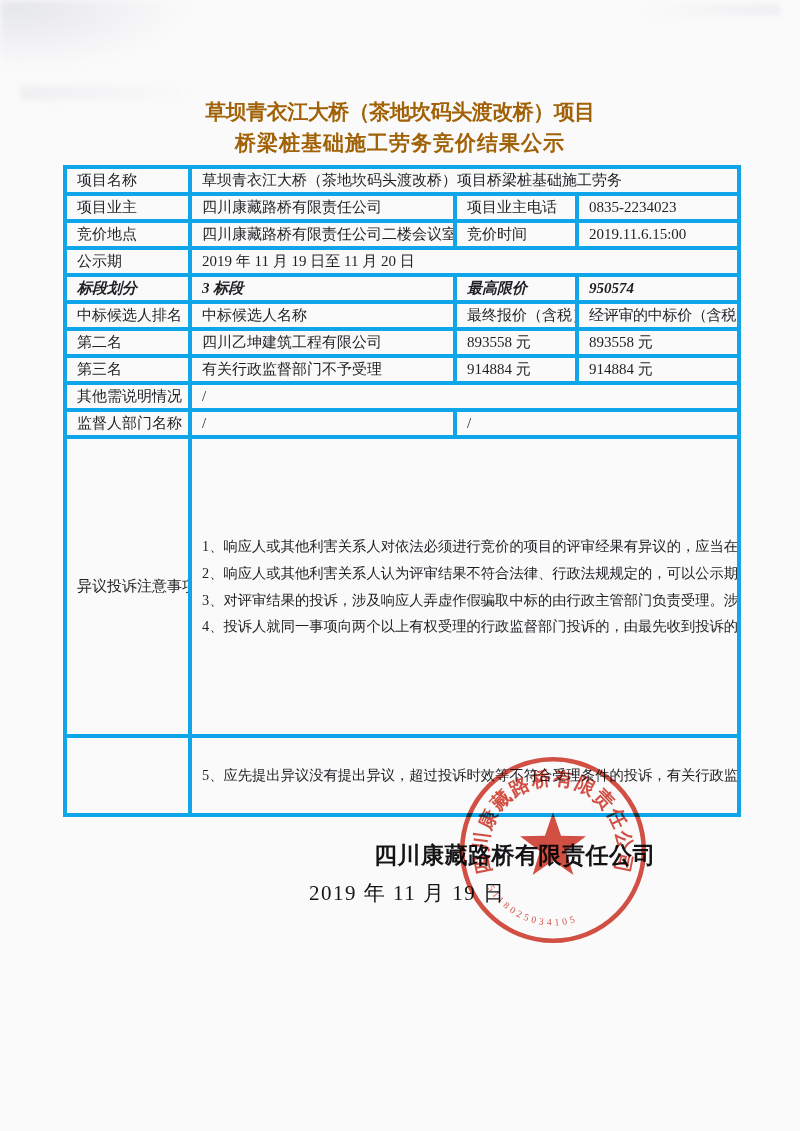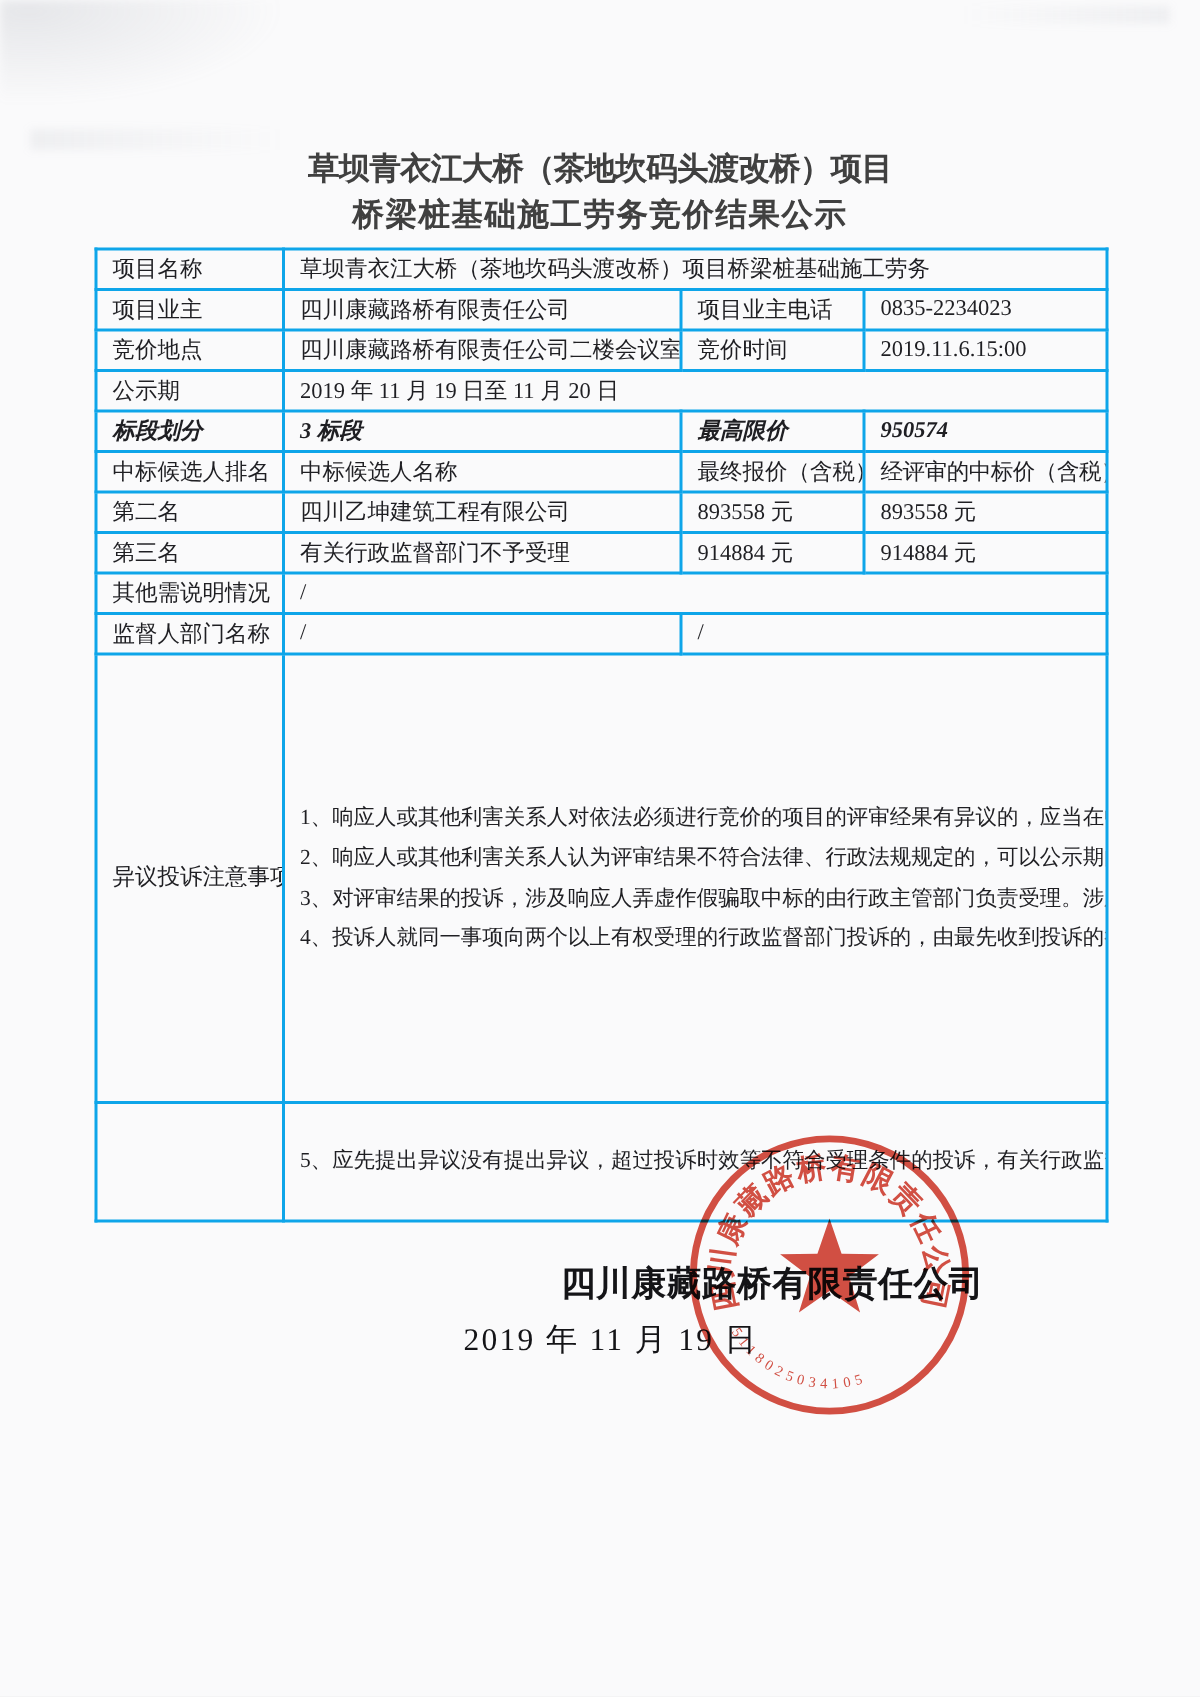--- a/index.html
+++ b/index.html
@@ -18,31 +18,31 @@
   
   .smudge{position:absolute;pointer-events:none;filter:blur(3px);}
   .sm1{left:0;top:0;width:190px;height:70px;
        background:radial-gradient(ellipse at 10% 10%, rgba(130,136,148,.16), transparent 70%);}
   .sm2{left:20px;top:86px;width:200px;height:14px;
        background:linear-gradient(90deg, rgba(140,146,158,.10), transparent 85%);}
   .sm3{left:640px;top:4px;width:140px;height:12px;
        background:linear-gradient(90deg, transparent, rgba(140,146,158,.10));}
 
   .titles{margin:97px 0 0 63px;width:674px;text-align:center;}
-  .title-line{font-weight:bold;font-size:21px;letter-spacing:-0.5px;line-height:31px;color:#404040;}
+  .title-line{font-weight:bold;font-size:21px;letter-spacing:-0.5px;line-height:31px;color:#a16207;}
   .title-line.second{letter-spacing:1px;}
 
   table.doc{
     margin:6px 0 0 63px;
     width:674px;
     border-collapse:collapse;
     table-layout:fixed;
   }
   table.doc td{
-    border:2px solid #0ea5e9;
+    border:4px solid #0ea5e9;
     font-size:15px;
     padding:2px 5px 2px 10px;
     vertical-align:middle;
     overflow:hidden;
     white-space:nowrap;
   }
   tr.std{height:27px;}
   td.val{padding-left:13px;}
   tr.bold td{font-weight:bold;font-style:italic;}
   td.tight{font-size:14px;padding-left:7px;letter-spacing:-0.3px;}

